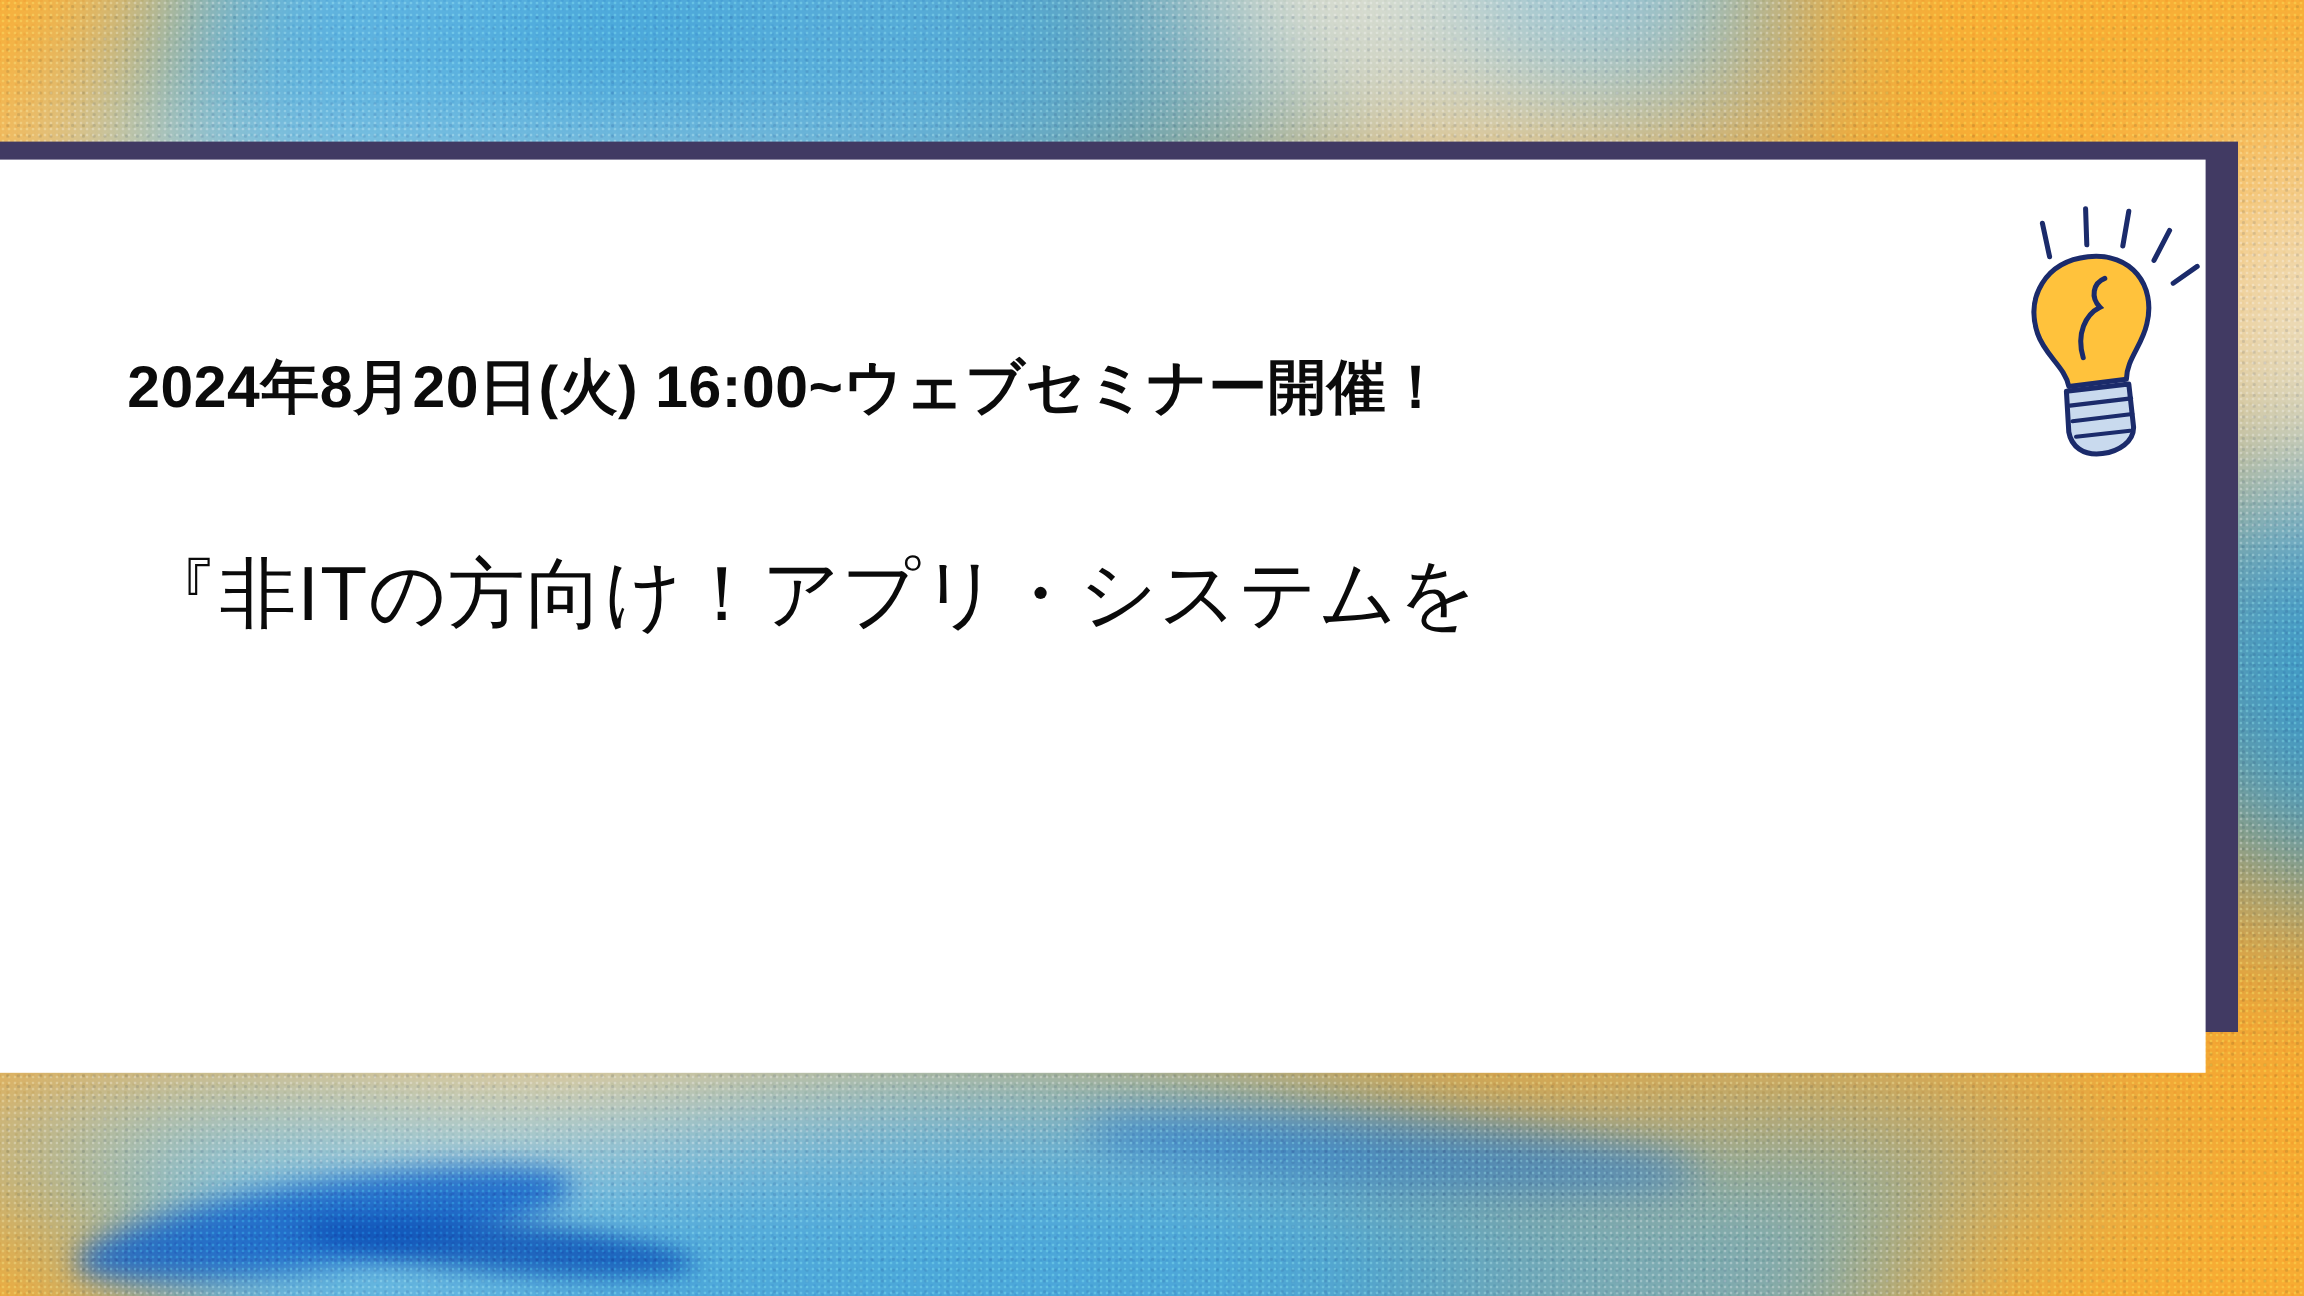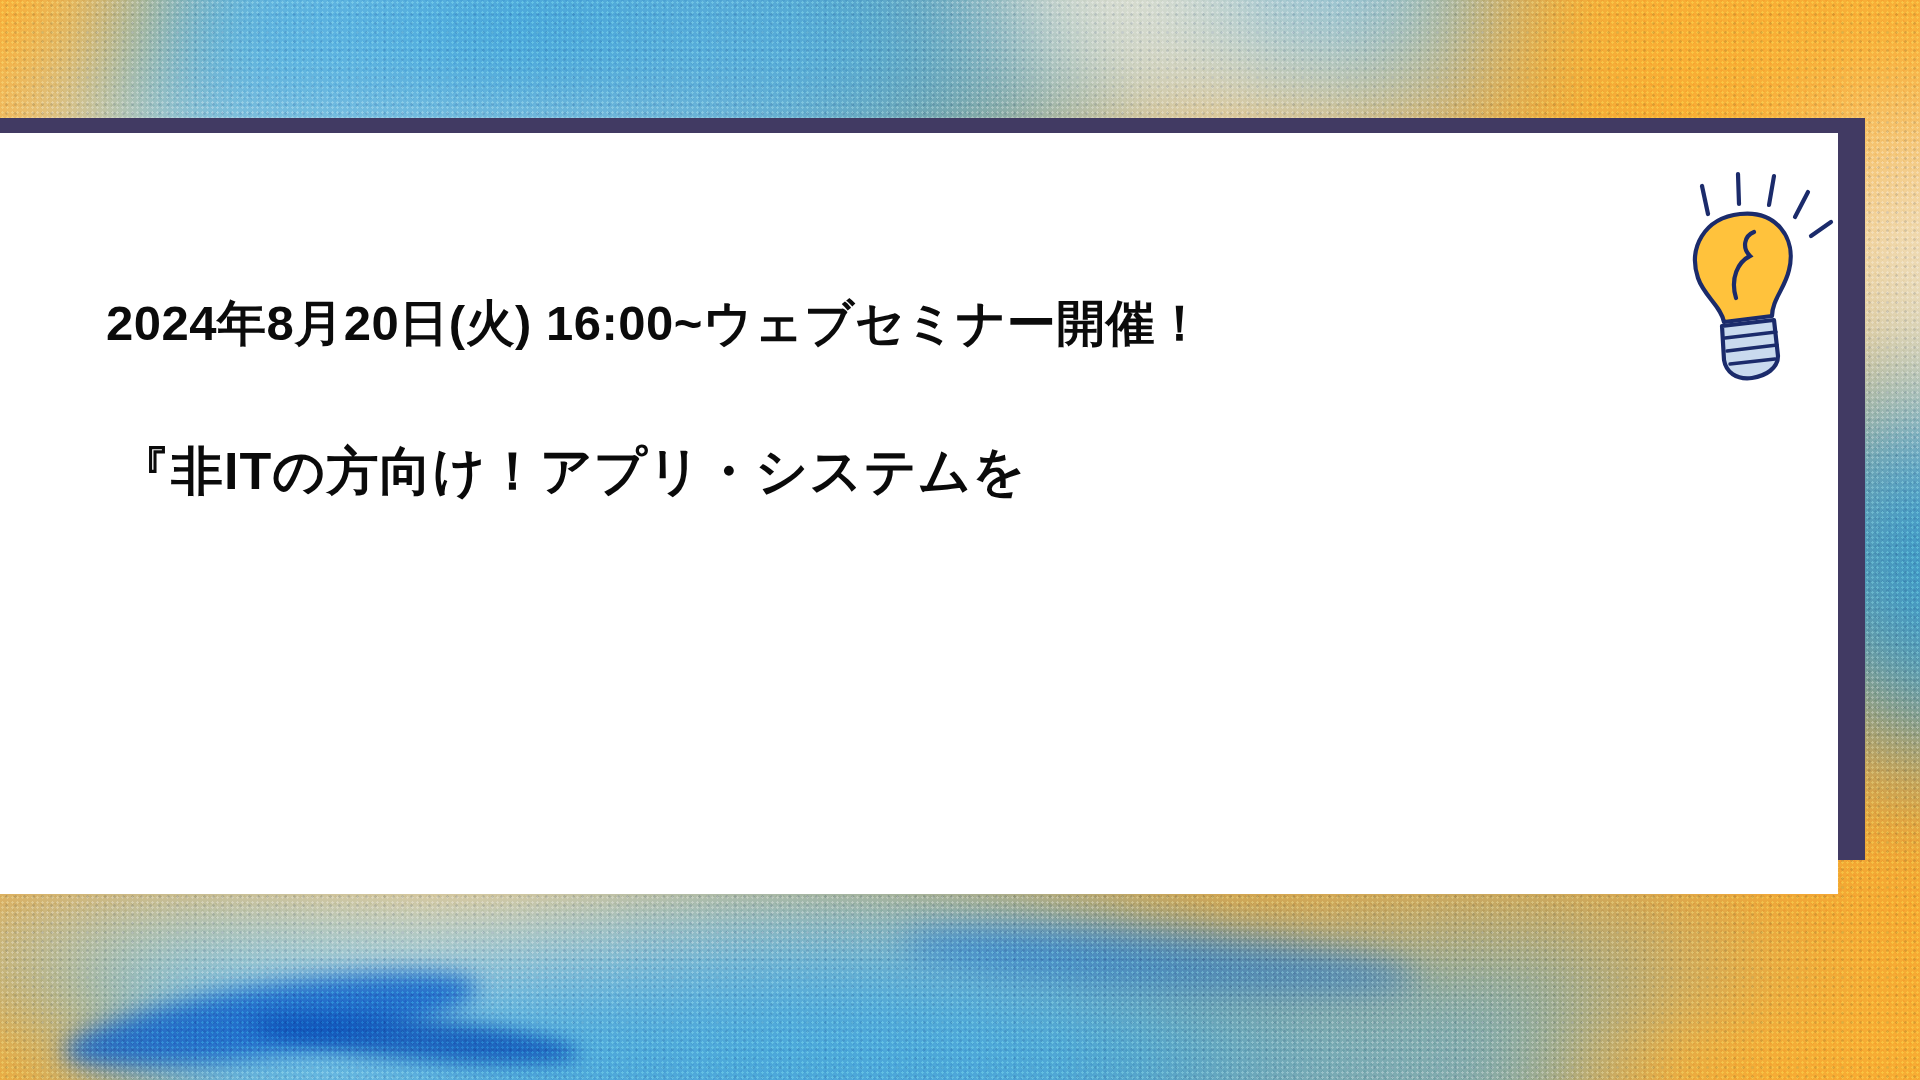--- a/index.html
+++ b/index.html
@@ -42,22 +42,22 @@
     background:#FFFFFF;
   }
 
   
   .kicker{
     position:absolute;left:106px;top:263px;
     font-size:49px;font-weight:700;color:#0B0B0B;
     letter-spacing:.5px;white-space:nowrap;line-height:1;margin-top:36px;
   }
   .title{
-    position:absolute;left:118px;top:436px;
-    font-size:52px;font-weight:700;color:#0A0A0A;
+    position:absolute;left:118px;top:452px;
+    font-size:64px;font-weight:400;color:#0A0A0A;
     line-height:1.36;letter-spacing:1px;white-space:nowrap;
   }
   .title .l2{display:block;padding-left:48px;}
 
   
   .bulb{position:absolute;right:62px;top:170px;width:190px;height:215px;}
 
   
   .glyph{position:absolute;left:-34px;top:437px;width:108px;height:260px;}
 </style>

